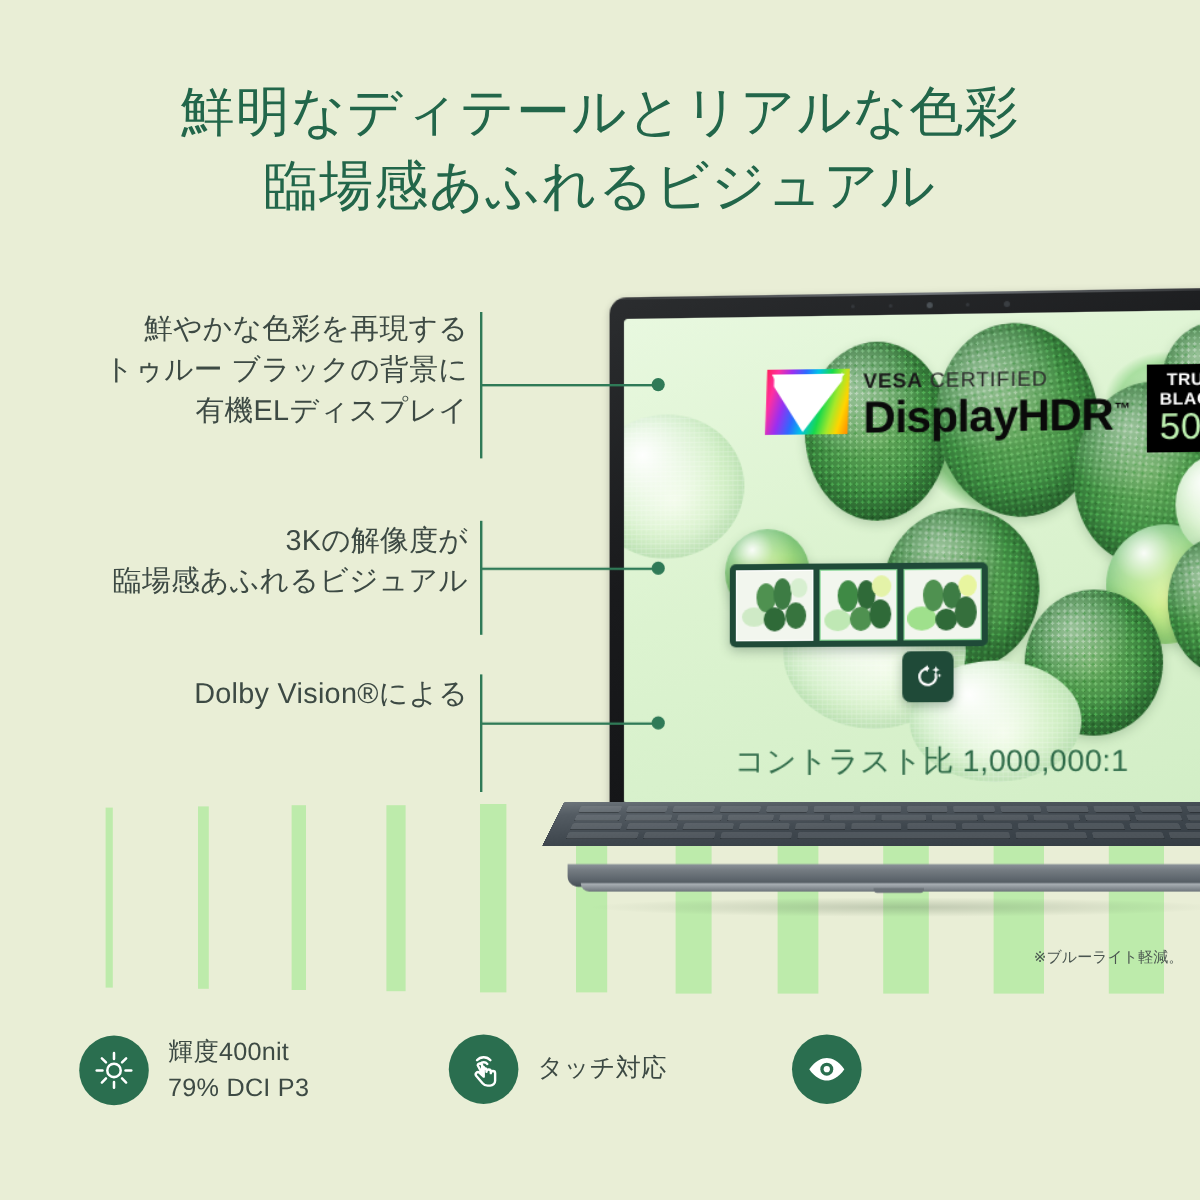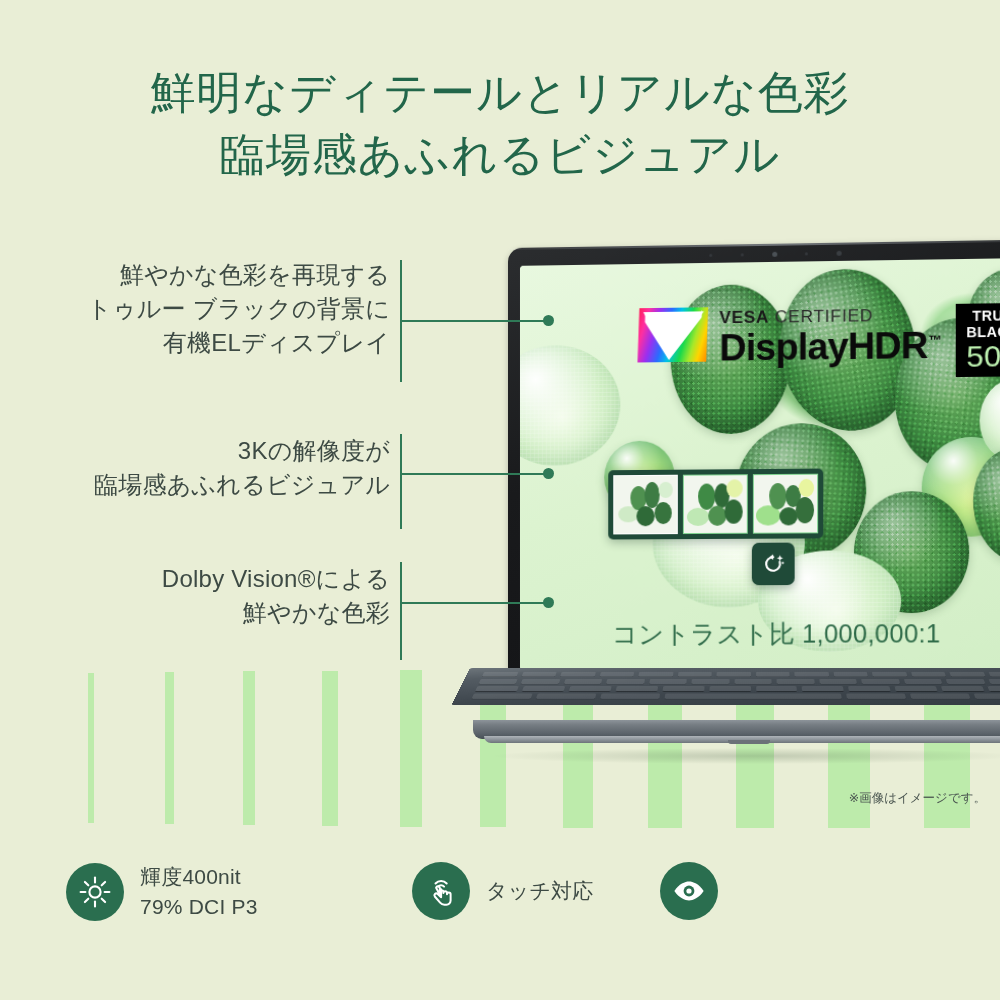--- a/index.html
+++ b/index.html
@@ -436,21 +436,21 @@
     height: 100px;
     z-index: 6;
   }
   .feature {
     position: absolute;
     display: flex;
     align-items: center;
     top: 0;
   }
   .f1 { left: 66px; }
-  .f2 { left: 412px; text-align: right; }
+  .f2 { left: 374px; text-align: right; }
   .f3 { left: 660px; }
   .fic {
     width: 58px;
     height: 58px;
     border-radius: 50%;
     background: #2a6e4f;
     display: flex;
     align-items: center;
     justify-content: center;
     flex: none;
@@ -501,21 +501,20 @@
   <div class="callout callout-2">
     <span class="c-line">3Kの解像度が</span>
     <span class="c-line">臨場感あふれるビジュアル</span>
   </div>
   <div class="bracket b2"></div>
   <div class="leader l2"></div>
   <div class="dot d2"></div>
 
   <div class="callout callout-3">
     <span class="c-line">Dolby Vision®による</span>
-    <span class="c-line">鮮やかな色彩</span>
   </div>
   <div class="bracket b3"></div>
   <div class="leader l3"></div>
   <div class="dot d3"></div>
 
   <div class="laptop">
     <div class="laptop-shadow"></div>
 
     <div class="lid">
       <div class="cam-row">
@@ -666,21 +665,21 @@
             <span class="key"></span>
             <span class="key"></span>
         </div>
       </div>
       <div class="deck-edge"></div>
       <div class="deck-lip"></div>
       <div class="deck-notch"></div>
     </div>
   </div>
 
-  <div class="disclaimer">※画像はイメージです。</div>
+  <div class="disclaimer">※ブルーライト軽減。</div>
 
   <div class="features">
 
     <div class="feature f1">
       <div class="fic">
         <svg width="34" height="34" viewBox="0 0 34 34" aria-hidden="true">
           <circle cx="17" cy="17" r="5.6" fill="none" stroke="#ffffff" stroke-width="2.1"></circle>
           <g stroke="#ffffff" stroke-width="2.1" stroke-linecap="round">
             <line x1="17" y1="2.6" x2="17" y2="7.4"></line>
             <line x1="17" y1="26.6" x2="17" y2="31.4"></line>

